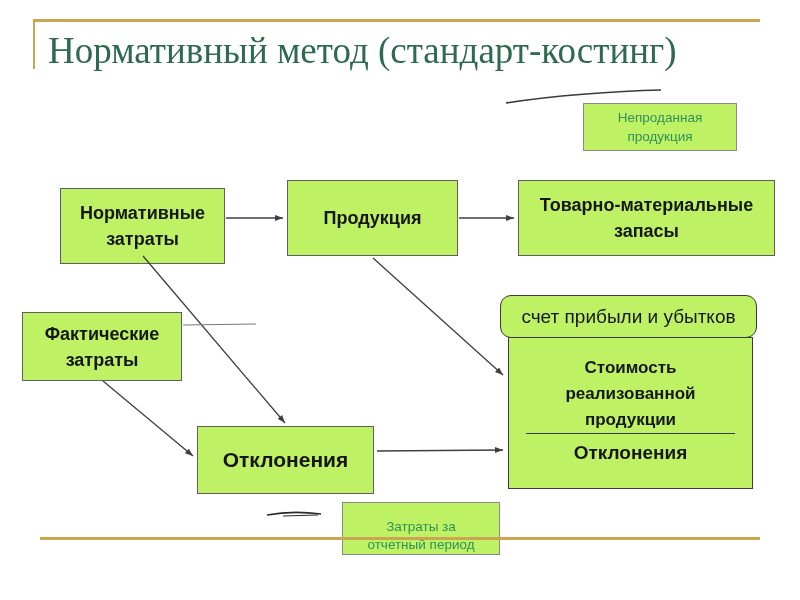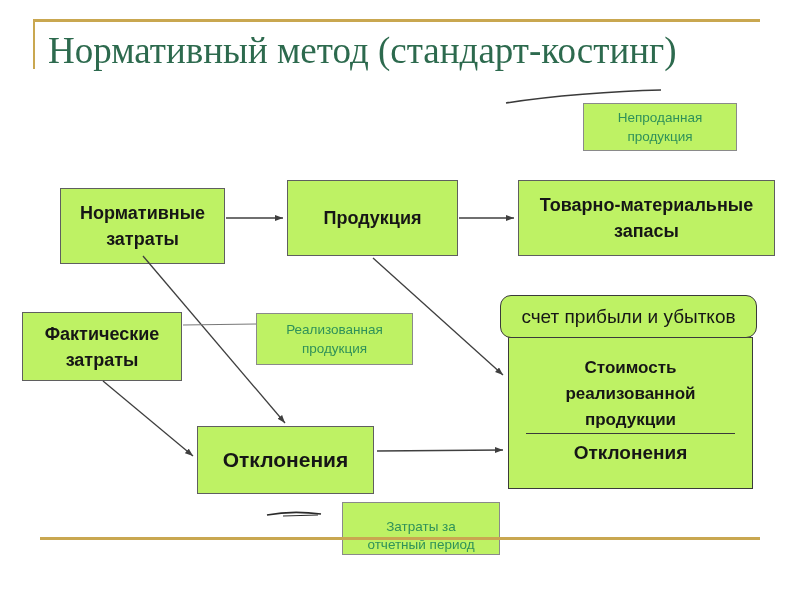--- a/index.html
+++ b/index.html
@@ -105,23 +105,20 @@
   </div>
 
   <div class="box green" id="box-unsold">
     <span>Непроданная продукция</span>
   </div>
 
   <div class="box bold" id="box-actual">
     <span>Фактические затраты</span>
   </div>
 
-  <div class="box green" id="box-realized">
-    <span>Реализованная продукция</span>
-  </div>
 
   <div class="box" id="box-placcount">
     <span>счет прибыли и убытков</span>
   </div>
 
   <div class="box" id="box-pl-main">
     <div class="compartment" id="comp-cost">
       <span>Стоимость реализованной продукции</span>
     </div>
     <div class="compartment" id="comp-var">

